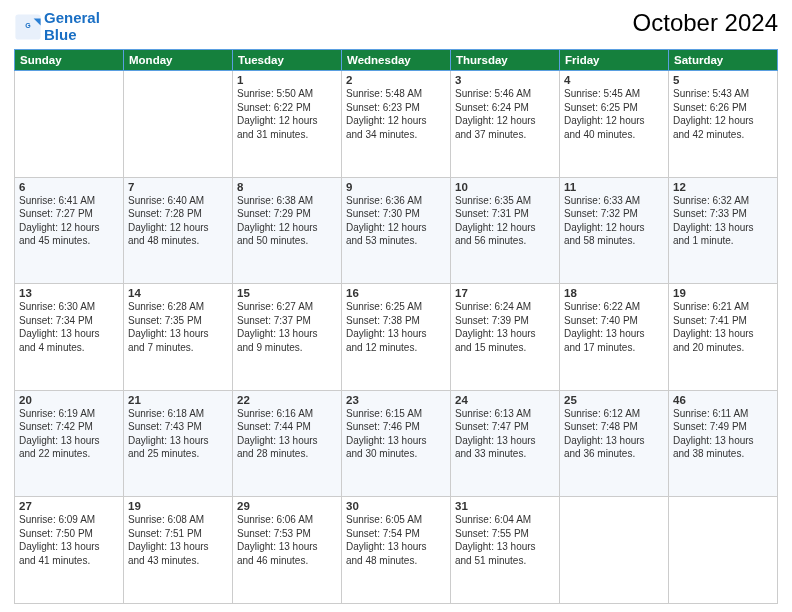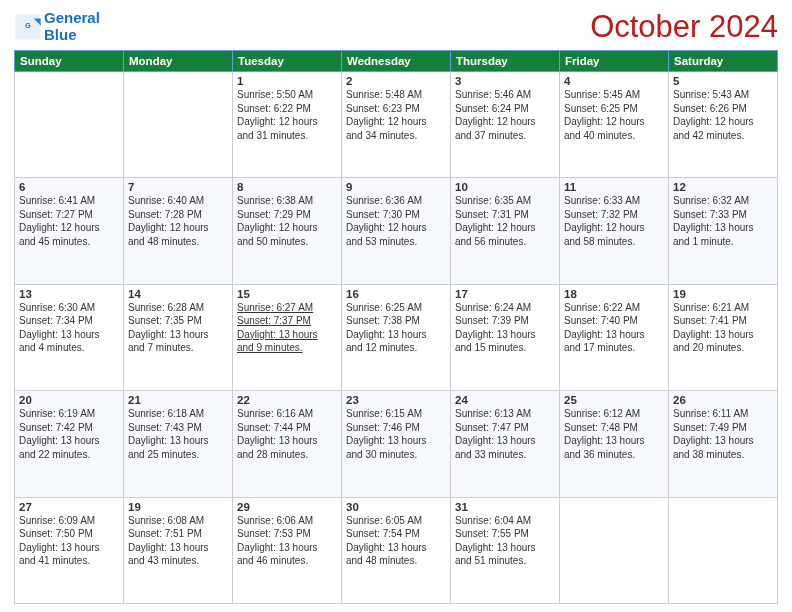--- a/index.html
+++ b/index.html
@@ -39,23 +39,23 @@
     }
     .logo-icon {
       width: 28px;
       height: 28px;
       margin-right: 2px;
     }
     .title-block {
       text-align: right;
     }
     .month-title {
-      font-size: 31px;
+      font-size: 24px;
       font-weight: normal;
-      color: #b91c1c;
+      color: #000000;
       line-height: 1.1;
     }
     .subtitle {
       font-size: 14px;
       color: #555;
     }
     .calendar {
       width: 100%;
       border-collapse: collapse;
       flex: 1;
@@ -216,21 +216,21 @@
 Daylight: 13 hours and 4 minutes.</div>
           </td>
           <td>
             <span class="day-number">14</span>
             <div class="day-info" style="white-space: pre-line;">Sunrise: 6:28 AM
 Sunset: 7:35 PM
 Daylight: 13 hours and 7 minutes.</div>
           </td>
           <td>
             <span class="day-number">15</span>
-            <div class="day-info" style="white-space: pre-line; text-decoration: underline;">Sunrise: 6:27 AM
+            <div class="day-info" style="white-space: pre-line;">Sunrise: 6:27 AM
 Sunset: 7:37 PM
 Daylight: 13 hours and 9 minutes.</div>
           </td>
           <td>
             <span class="day-number">16</span>
             <div class="day-info" style="white-space: pre-line;">Sunrise: 6:25 AM
 Sunset: 7:38 PM
 Daylight: 13 hours and 12 minutes.</div>
           </td>
           <td>
@@ -283,21 +283,21 @@
 Sunset: 7:47 PM
 Daylight: 13 hours and 33 minutes.</div>
           </td>
           <td>
             <span class="day-number">25</span>
             <div class="day-info" style="white-space: pre-line;">Sunrise: 6:12 AM
 Sunset: 7:48 PM
 Daylight: 13 hours and 36 minutes.</div>
           </td>
           <td>
-            <span class="day-number">26</span>
+            <span class="day-number">46</span>
             <div class="day-info" style="white-space: pre-line;">Sunrise: 6:11 AM
 Sunset: 7:49 PM
 Daylight: 13 hours and 38 minutes.</div>
           </td>
         </tr>
         <tr>
           <td>
             <span class="day-number">27</span>
             <div class="day-info" style="white-space: pre-line;">Sunrise: 6:09 AM
 Sunset: 7:50 PM

